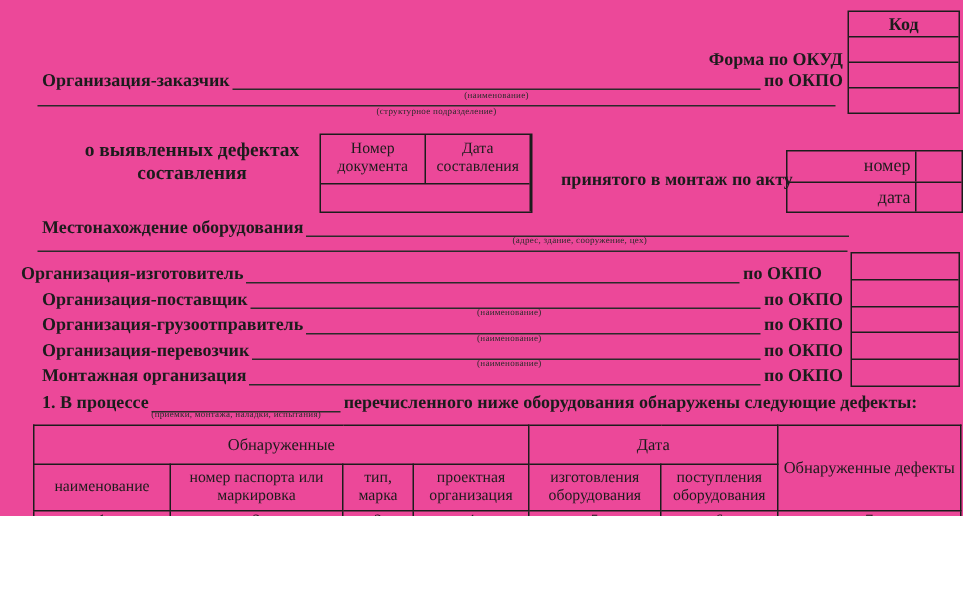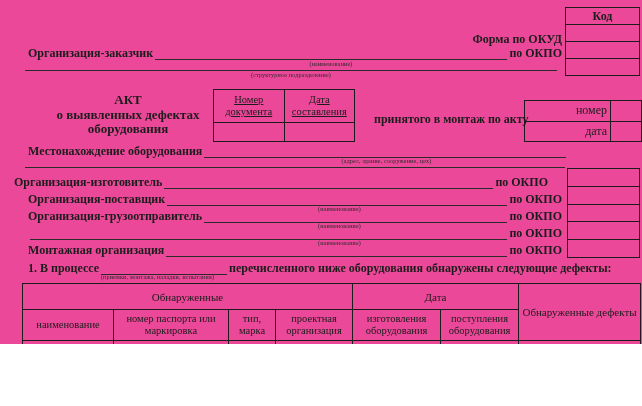--- a/index.html
+++ b/index.html
@@ -18,21 +18,21 @@
   .fillrow .blank { flex:1; border-bottom:1px solid #2a2a2a; height:13px; margin:0 2px; }
   .hline { border-top:1px solid #2a2a2a; height:0; }
 
   
   .code-box { left:565px; top:7px; width:73px; height:67px; border:1.5px solid #1c1c1c; display:flex; flex-direction:column; }
   .code-box .cell { flex:1; border-bottom:1px solid #1c1c1c; }
   .code-box .cell:last-child { border-bottom:none; }
   .code-box .hdr { display:flex; align-items:center; justify-content:center; font-weight:bold; font-size:12px; }
 
   
-  .doc-table { left:213px; top:89px; width:140px; height:51px; border:1.5px solid #1c1c1c; display:flex; flex-direction:column;text-decoration:underline; }
+  .doc-table { left:213px; top:89px; width:140px; height:51px; border:1.5px solid #1c1c1c; display:flex; flex-direction:row; }
   .doc-table .hrow { height:32px; border-bottom:1px solid #1c1c1c; display:flex; }
   .doc-table .brow { flex:1; display:flex; }
   .doc-table .c { flex:1; display:flex; align-items:center; justify-content:center; text-align:center; font-size:10.5px; line-height:12px; }
   .doc-table .hrow .c:first-child, .doc-table .brow .c:first-child { border-right:1px solid #1c1c1c; }
 
   
   .act-table { left:524px; top:100px; width:116px; height:40px; border:1.5px solid #1c1c1c; display:flex; flex-direction:column; }
   .act-table .r { flex:1; display:flex; }
   .act-table .r:first-child { border-bottom:1px solid #1c1c1c; }
   .act-table .lab { width:82px; border-right:1px solid #1c1c1c; display:flex; align-items:center; justify-content:flex-end; padding-right:3px; font-size:12px; }
@@ -67,23 +67,22 @@
     <span class="lbl">Организация-заказчик</span>
     <span class="blank"></span>
     <span class="lbl">по ОКПО</span>
   </div>
   <div class="abs tiny center" style="left:170px; top:61px; width:322px;">(наименование)</div>
 
   <div class="abs hline" style="left:25px; top:70px; width:532px;"></div>
   <div class="abs tiny center" style="left:25px; top:72px; width:532px;">(структурное подразделение)</div>
 
   <div class="abs bold center" style="left:38px; top:93px; width:180px; font-size:13px; line-height:14.5px;">
-    <div>АКТ</div>
     <div>о выявленных дефектах</div>
-    <div>оборудования</div>
+    <div>составления</div>
   </div>
 
   <div class="abs doc-table">
     <div class="hrow">
       <div class="c">Номер документа</div>
       <div class="c">Дата составления</div>
     </div>
     <div class="brow">
       <div class="c"></div>
       <div class="c"></div>
@@ -121,20 +120,21 @@
     <span class="lbl">по ОКПО</span>
   </div>
   <div class="abs tiny" style="left:318px; top:206px;">(наименование)</div>
   <div class="abs fillrow t12 org-row" style="left:28px; top:208px; width:534px;">
     <span class="lbl">Организация-грузоотправитель</span>
     <span class="blank"></span>
     <span class="lbl">по ОКПО</span>
   </div>
   <div class="abs tiny" style="left:318px; top:223px;">(наименование)</div>
   <div class="abs fillrow t12 org-row" style="left:28px; top:225px; width:534px;">
+    <span class="lbl">Организация-перевозчик</span>
     <span class="blank"></span>
     <span class="lbl">по ОКПО</span>
   </div>
   <div class="abs tiny" style="left:318px; top:240px;">(наименование)</div>
   <div class="abs fillrow t12 org-row" style="left:28px; top:242px; width:534px;">
     <span class="lbl">Монтажная организация</span>
     <span class="blank"></span>
     <span class="lbl">по ОКПО</span>
   </div>
 

